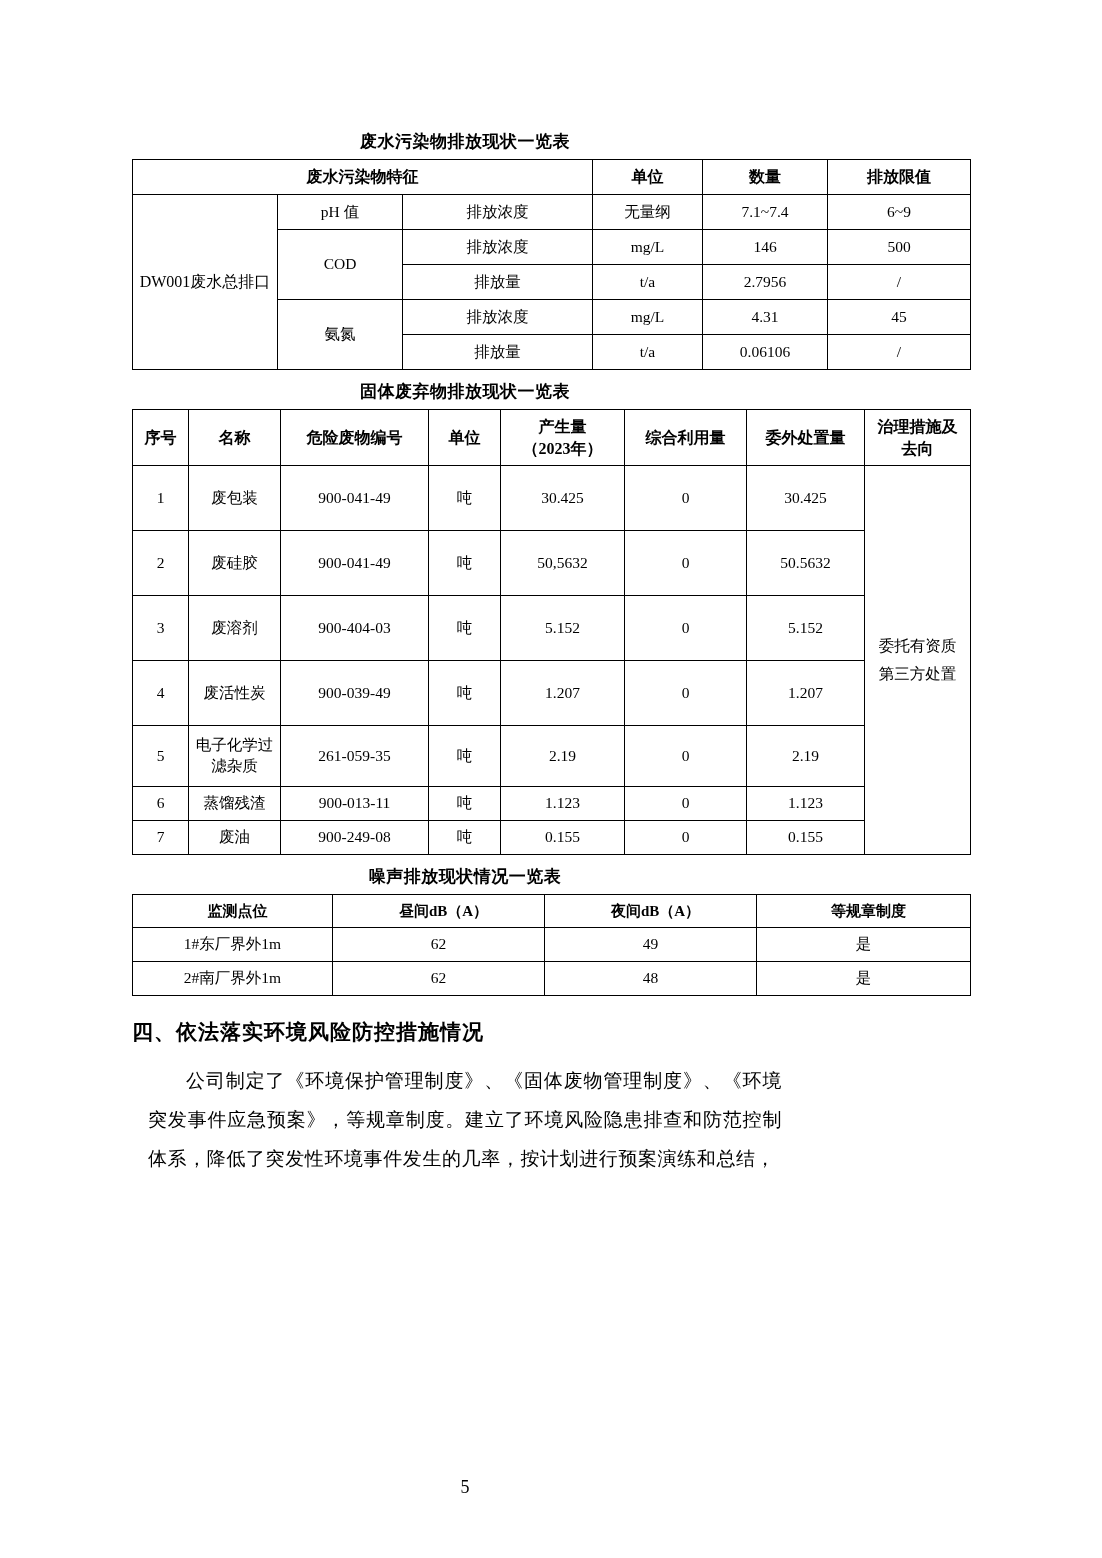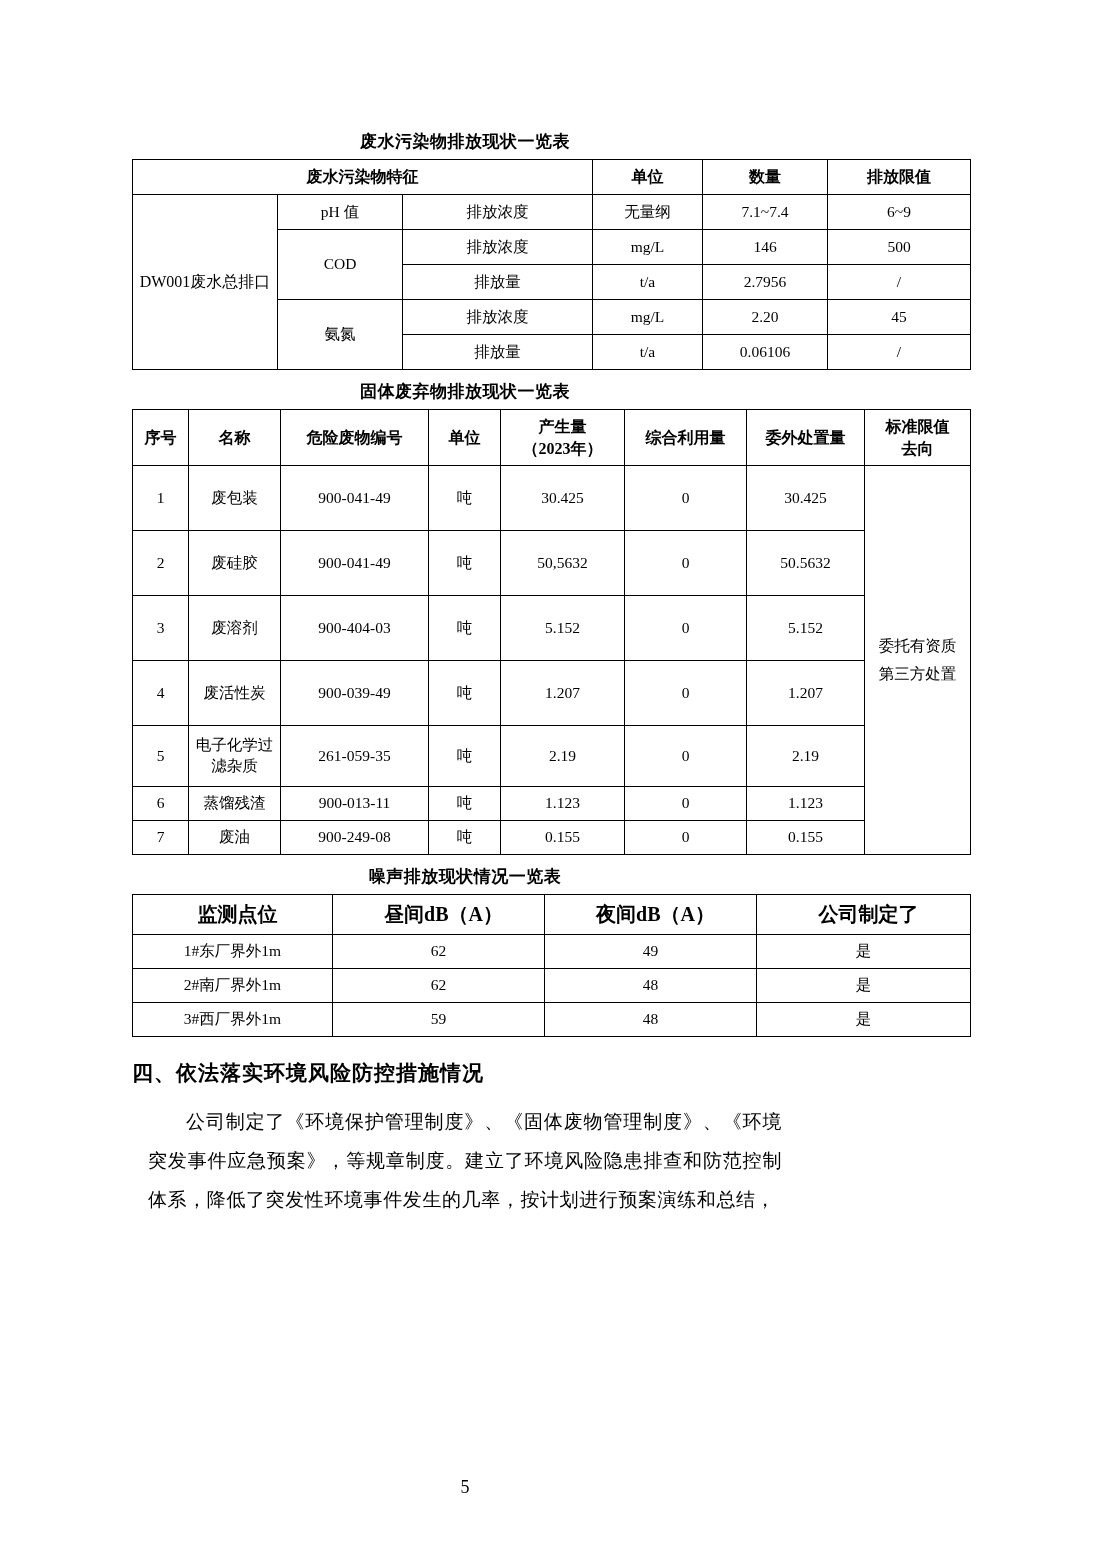--- a/index.html
+++ b/index.html
@@ -61,21 +61,21 @@
     font-size: 16px;
   }
   #table-solidwaste .vert-merge {
     font-size: 15.5px;
     line-height: 1.8;
   }
   
   #table-noise td { height: 20px; }
   #table-noise .hdr3 {
     font-weight: bold;
-    font-size: 20px;
+    font-size: 15px;
     padding-left: 12px;
   }
   .spacer-sm { height: 10px; }
   h2.section {
     font-size: 21px;
     font-weight: bold;
     margin: 22px 0 4px 0;
     letter-spacing: 1px;
   }
   p.body-text {
@@ -135,21 +135,21 @@
       <tr>
         <td>排放量</td>
         <td>t/a</td>
         <td>2.7956</td>
         <td>/</td>
       </tr>
       <tr>
         <td rowspan="2">氨氮</td>
         <td>排放浓度</td>
         <td>mg/L</td>
-        <td>2.20</td>
+        <td>4.31</td>
         <td>45</td>
       </tr>
       <tr>
         <td>排放量</td>
         <td>t/a</td>
         <td>0.06106</td>
         <td>/</td>
       </tr>
     </tbody>
   </table>
@@ -174,21 +174,21 @@
         <td class="hdr2">名称</td>
         <td class="hdr2">危险废物编号</td>
         <td class="hdr2">单位</td>
         <td class="hdr2">
           <div>产生量</div>
           <div>（2023年）</div>
         </td>
         <td class="hdr2">综合利用量</td>
         <td class="hdr2">委外处置量</td>
         <td class="hdr2">
-          <div>标准限值</div>
+          <div>治理措施及</div>
           <div>去向</div>
         </td>
       </tr>
       <tr>
         <td style="height:52px">1</td>
         <td>废包装</td>
         <td>900-041-49</td>
         <td>吨</td>
         <td>30.425</td>
         <td>0</td>
@@ -263,40 +263,34 @@
       <col style="width:200px">
         <col style="width:212px">
         <col style="width:212px">
         <col style="width:214px">
     </colgroup>
     <tbody>
       <tr>
         <td class="hdr3">监测点位</td>
         <td class="hdr3">昼间dB（A）</td>
         <td class="hdr3">夜间dB（A）</td>
-        <td class="hdr3">公司制定了</td>
+        <td class="hdr3">等规章制度</td>
       </tr>
       <tr>
         <td>1#东厂界外1m</td>
         <td>62</td>
         <td>49</td>
         <td>是</td>
       </tr>
       <tr>
         <td>2#南厂界外1m</td>
         <td>62</td>
         <td>48</td>
         <td>是</td>
       </tr>
-      <tr>
-        <td>3#西厂界外1m</td>
-        <td>59</td>
-        <td>48</td>
-        <td>是</td>
-      </tr>
     </tbody>
   </table>
 
   <h2 class="section">四、依法落实环境风险防控措施情况</h2>
   <p class="body-text">公司制定了《环境保护管理制度》、《固体废物管理制度》、《环境突发事件应急预案》，等规章制度。建立了环境风险隐患排查和防范控制体系，降低了突发性环境事件发生的几率，按计划进行预案演练和总结，</p>
 
   <div class="page-num">5</div>
 </div>
 
 </body></html>

